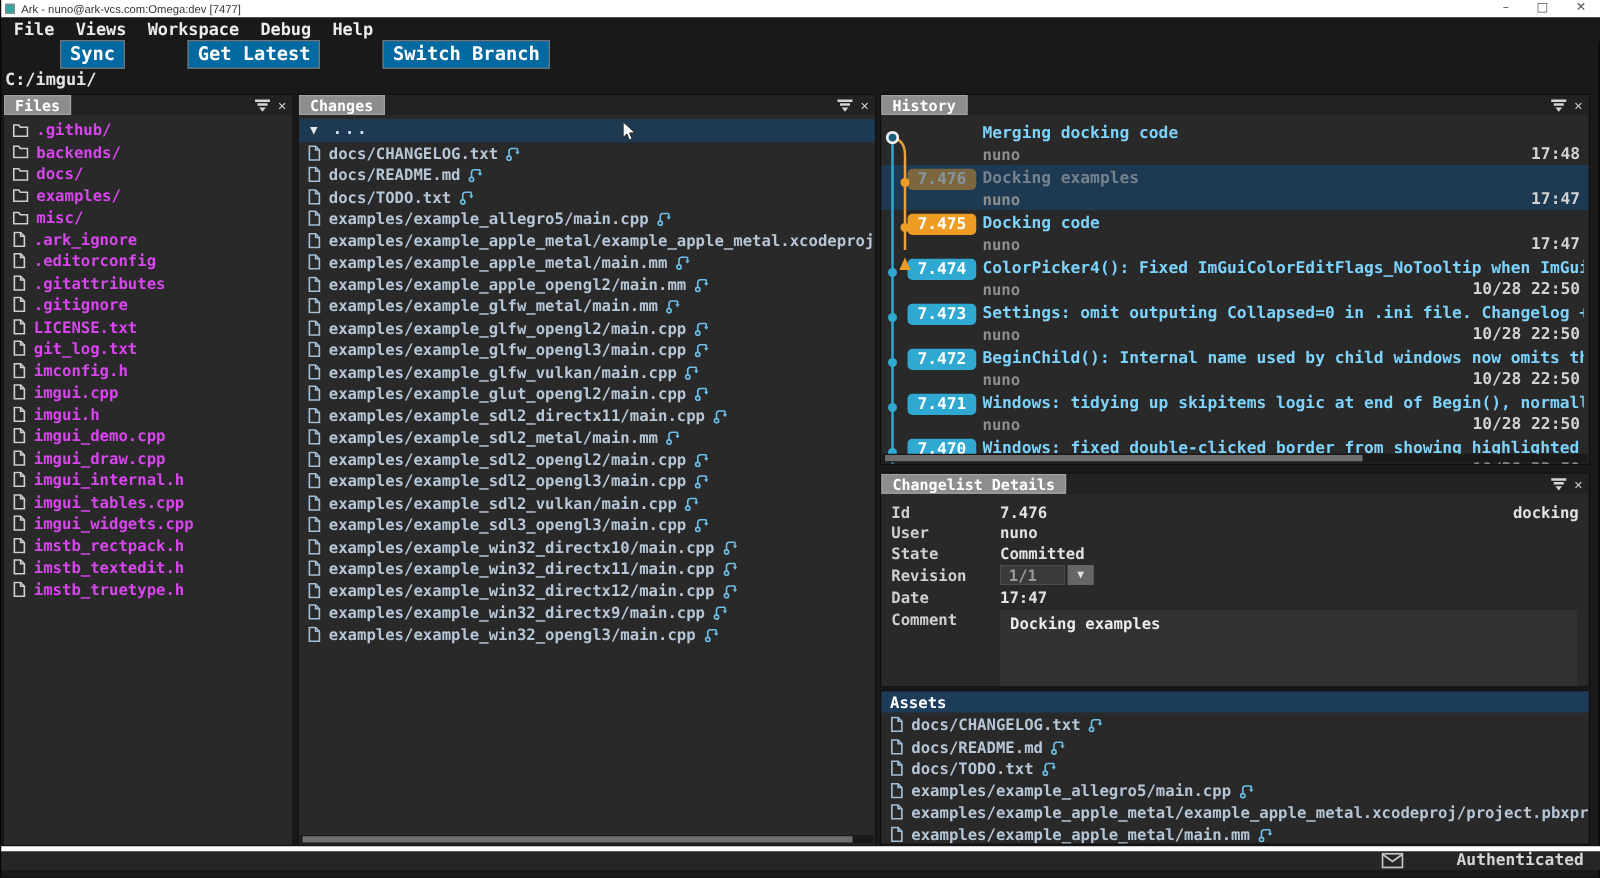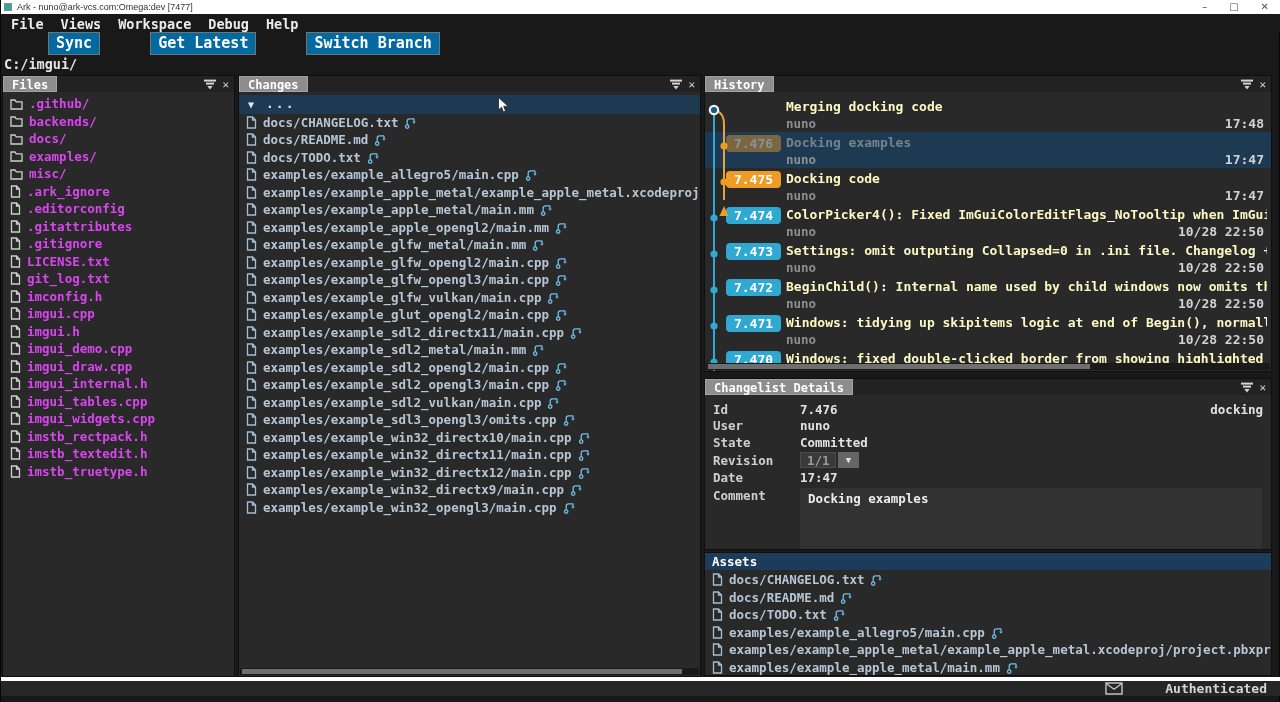--- a/index.html
+++ b/index.html
@@ -57,38 +57,38 @@
   .commit { position:relative; height:36px; }
   .commit.selected { background:#1e3a52; }
   .badge { position:absolute; left:21px; top:2.5px; height:17px; min-width:55px; border-radius:4px;
            display:flex; align-items:center; justify-content:center;
            color:#fff; font-size:13px; font-weight:bold; padding:0 7px; }
   .badge.cyan   { background:#2fa8d2; }
   .badge.orange { background:#ef9c25; }
   .badge.ring   { box-shadow:0 0 0 2px #f2f2f2;margin-top:40px; }
   .badge.dim    { opacity:.45; }
   .commit .message { position:absolute; left:81px; top:3px; right:4px; overflow:hidden;
-                     color:#fef9c3; font-size:13px; font-weight:bold; white-space:nowrap; }
+                     color:#7dd3fc; font-size:13px; font-weight:bold; white-space:nowrap; }
   .commit .message.dim-text { color:#76828e; }
   .commit .author { position:absolute; left:81px; top:20px; color:#8e8e8e; font-size:12.5px; font-weight:bold; }
   .commit .time { position:absolute; right:7px; top:20px; color:#d2d2d2; font-size:13px; font-weight:bold; }
   #graph-svg { position:absolute; left:0; top:16px; pointer-events:none; }
 
   
   .hscroll { position:absolute; left:1px; right:1px; bottom:1px; height:7px; background:#1a1a1a; }
   .hthumb { position:absolute; top:1px; height:5px; background:#6e6e6e; }
 
   
   .detail-row { display:flex; align-items:center; height:16.5px; padding-left:8px; position:relative; }
   .detail-row.first { margin-top:6px; }
   .dlabel { width:87px; color:#cfcfcf; font-size:12.5px; font-weight:bold; flex:0 0 auto; }
   .dvalue { color:#e2e2e2; font-size:12.5px; font-weight:bold; }
   .dbranch { position:absolute; right:8px; top:1px; color:#e2e2e2; font-size:12.5px; font-weight:bold; }
   .rev-box { background:#3a3a3a; border:1px solid #4c4c4c; color:#9a9a9a; font-size:12.5px; font-weight:bold;
-             width:36px; height:16px; display:flex; align-items:center; padding-left:6px; }
+             width:52px; height:16px; display:flex; align-items:center; padding-left:6px; }
   .rev-btn { width:21px; height:16px; background:#666; display:flex; align-items:center; justify-content:center;
              color:#e0e0e0; font-size:9px; margin-left:2px; }
   .comment-row { display:flex; padding-left:8px; margin-top:2px; }
   .comment-box { margin-left:0; width:462px; height:66px; background:#323232;
                  color:#ececec; font-size:12.5px; font-weight:bold; padding:3px 8px; }
 
   
   #assets-header { height:17px; background:#1c3c5a; display:flex; align-items:center; padding-left:7px; }
   #assets-title { color:#fff; font-size:12.5px; font-weight:bold; }
   #assets-list { position:absolute; left:0; right:0; top:18px; bottom:0; overflow:hidden; }
@@ -569,21 +569,21 @@
       <path d="M10 2.8 V5.6" fill="none" stroke="#6cc0ea" stroke-width="1.3"></path>
       <polygon points="8.2,5.4 11.8,5.4 10,7.8" fill="#6cc0ea"></polygon>
     </svg>
   </div>
 
   <div class="row">
     <svg class="icon" width="11" height="13" viewBox="0 0 11 13">
       <path d="M1.5 1 h5 l3 3 v8 h-8 z" fill="none" stroke="#a3c0d8" stroke-width="1.3"></path>
       <path d="M6.5 1 v3 h3" fill="none" stroke="#a3c0d8" stroke-width="1.3"></path>
     </svg>
-    <span class="label path-label">examples/example_sdl3_opengl3/omits.cpp</span>
+    <span class="label path-label">examples/example_sdl3_opengl3/main.cpp</span>
     <svg class="icon" width="14" height="13" viewBox="0 0 14 13">
       <circle cx="3.2" cy="10.6" r="1.7" fill="none" stroke="#6cc0ea" stroke-width="1.3"></circle>
       <path d="M3.2 8.9 V5 Q3.2 2.8 5.4 2.8 H10" fill="none" stroke="#6cc0ea" stroke-width="1.3"></path>
       <path d="M10 2.8 V5.6" fill="none" stroke="#6cc0ea" stroke-width="1.3"></path>
       <polygon points="8.2,5.4 11.8,5.4 10,7.8" fill="#6cc0ea"></polygon>
     </svg>
   </div>
 
   <div class="row">
     <svg class="icon" width="11" height="13" viewBox="0 0 11 13">

